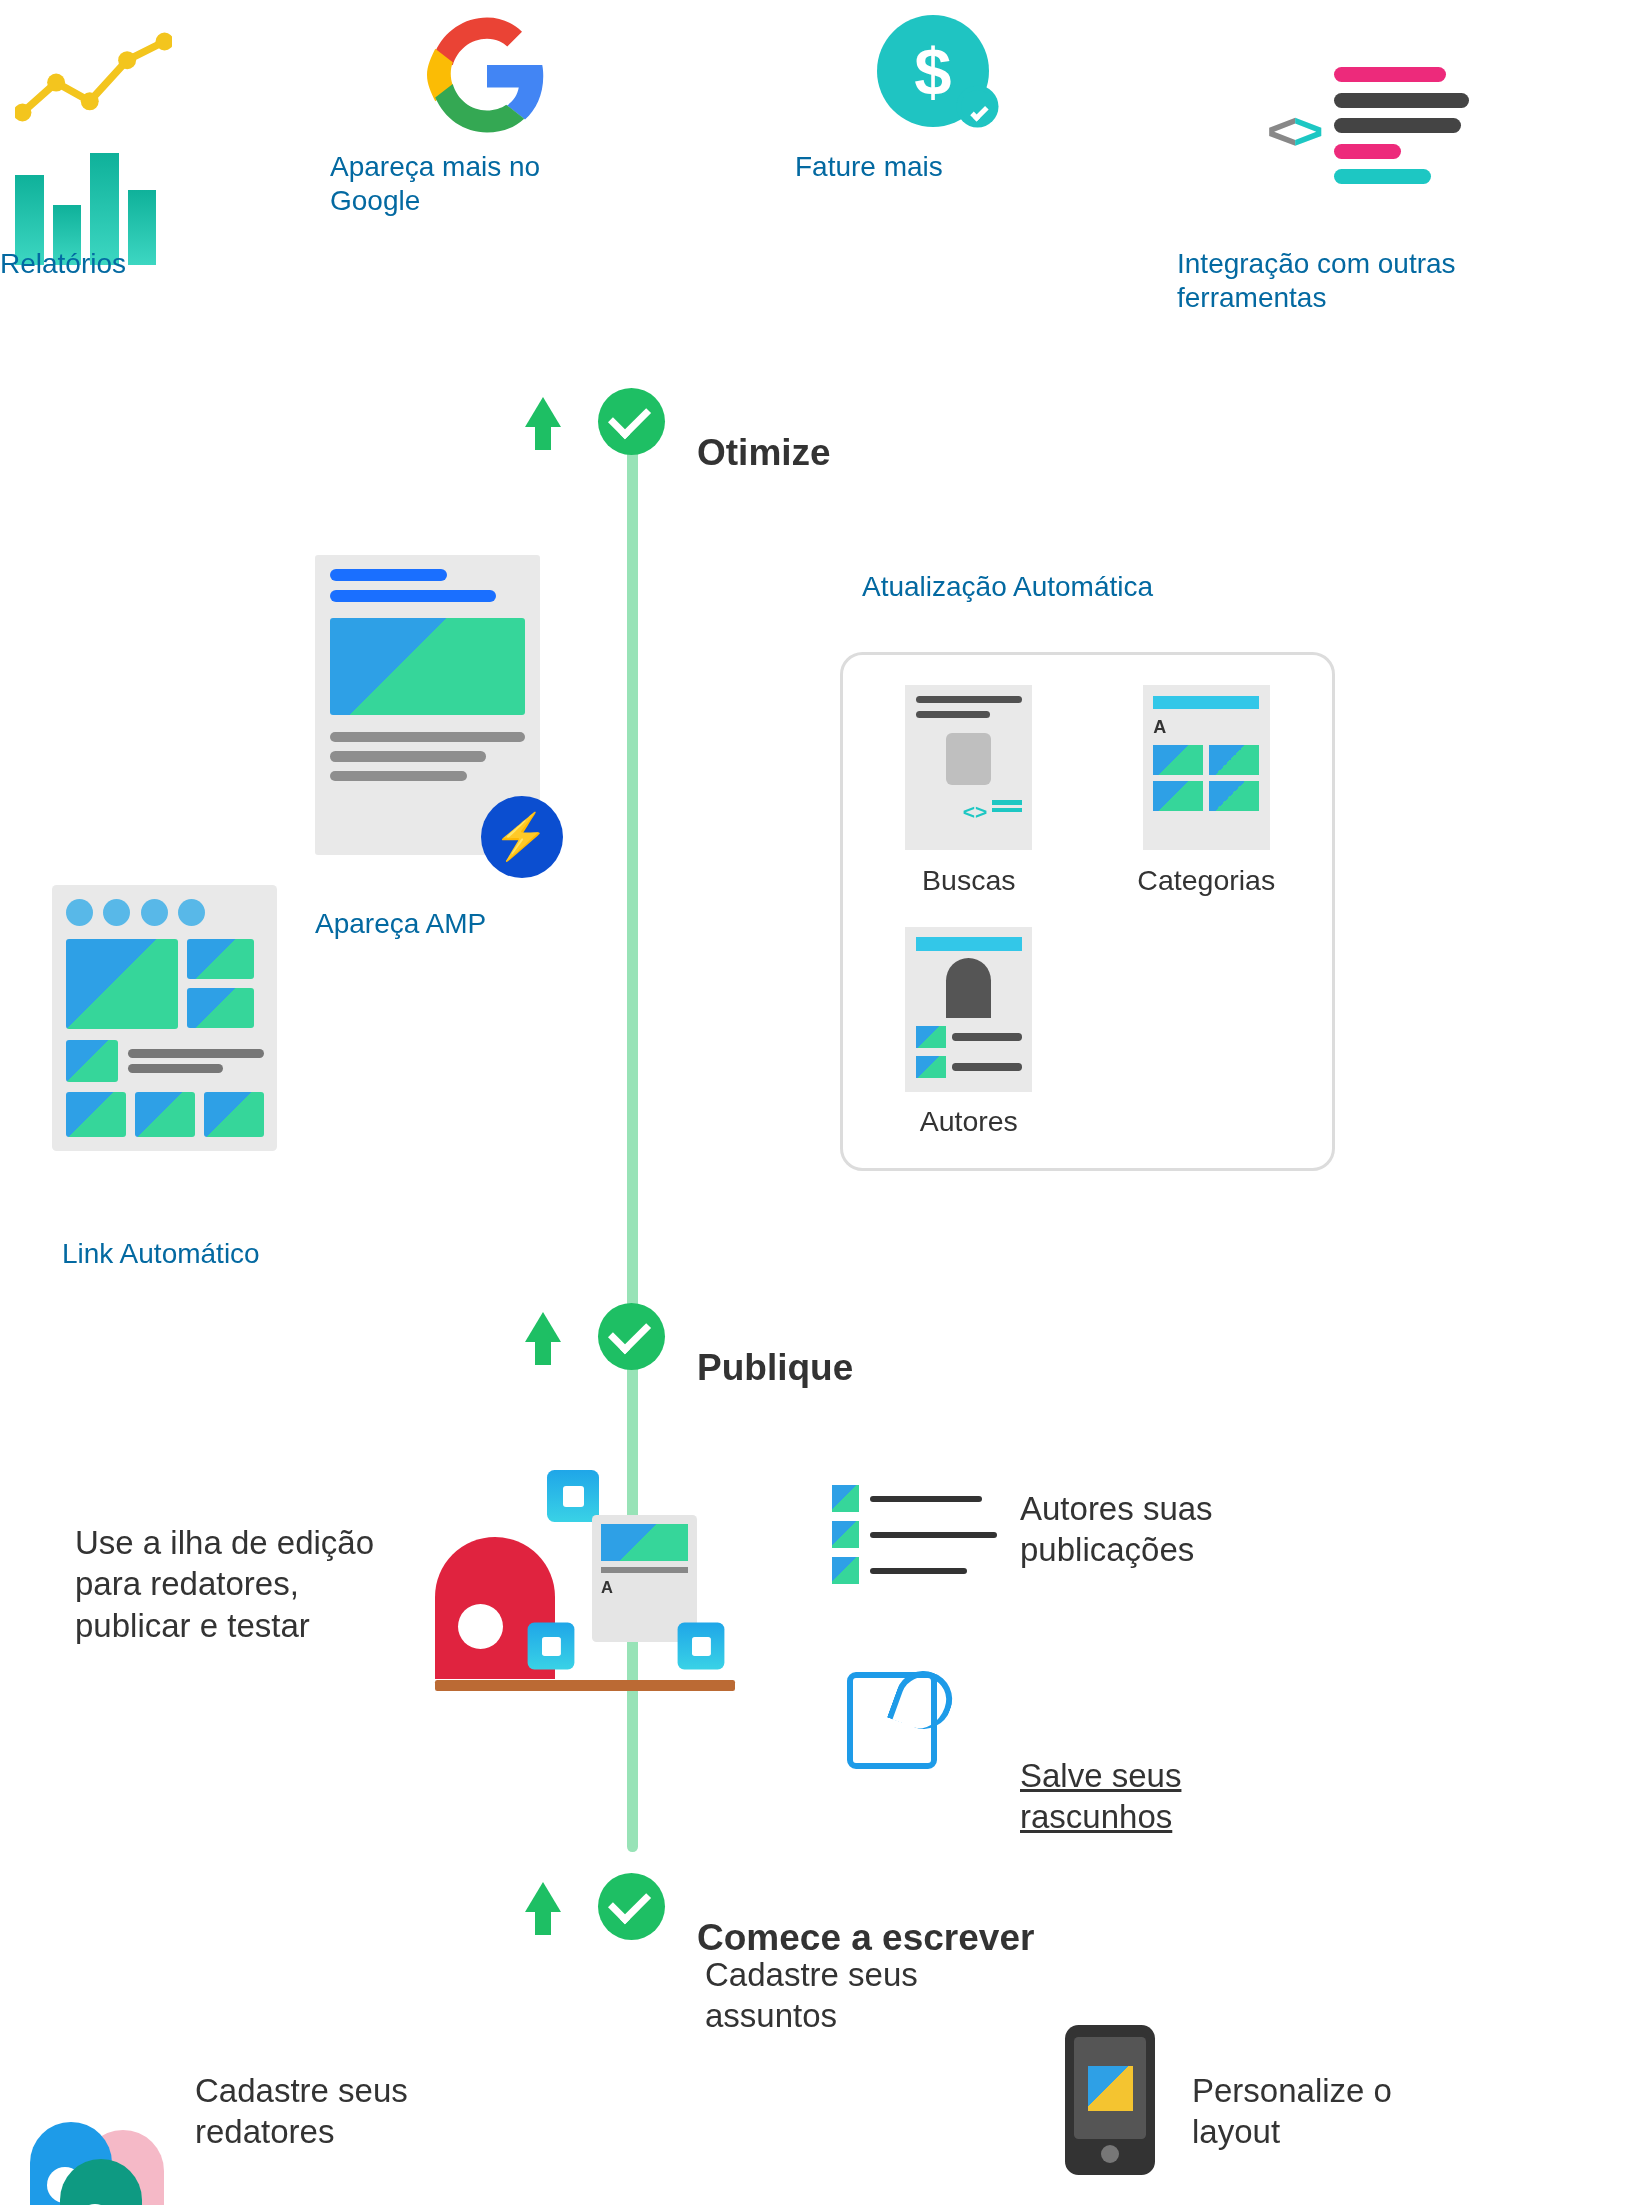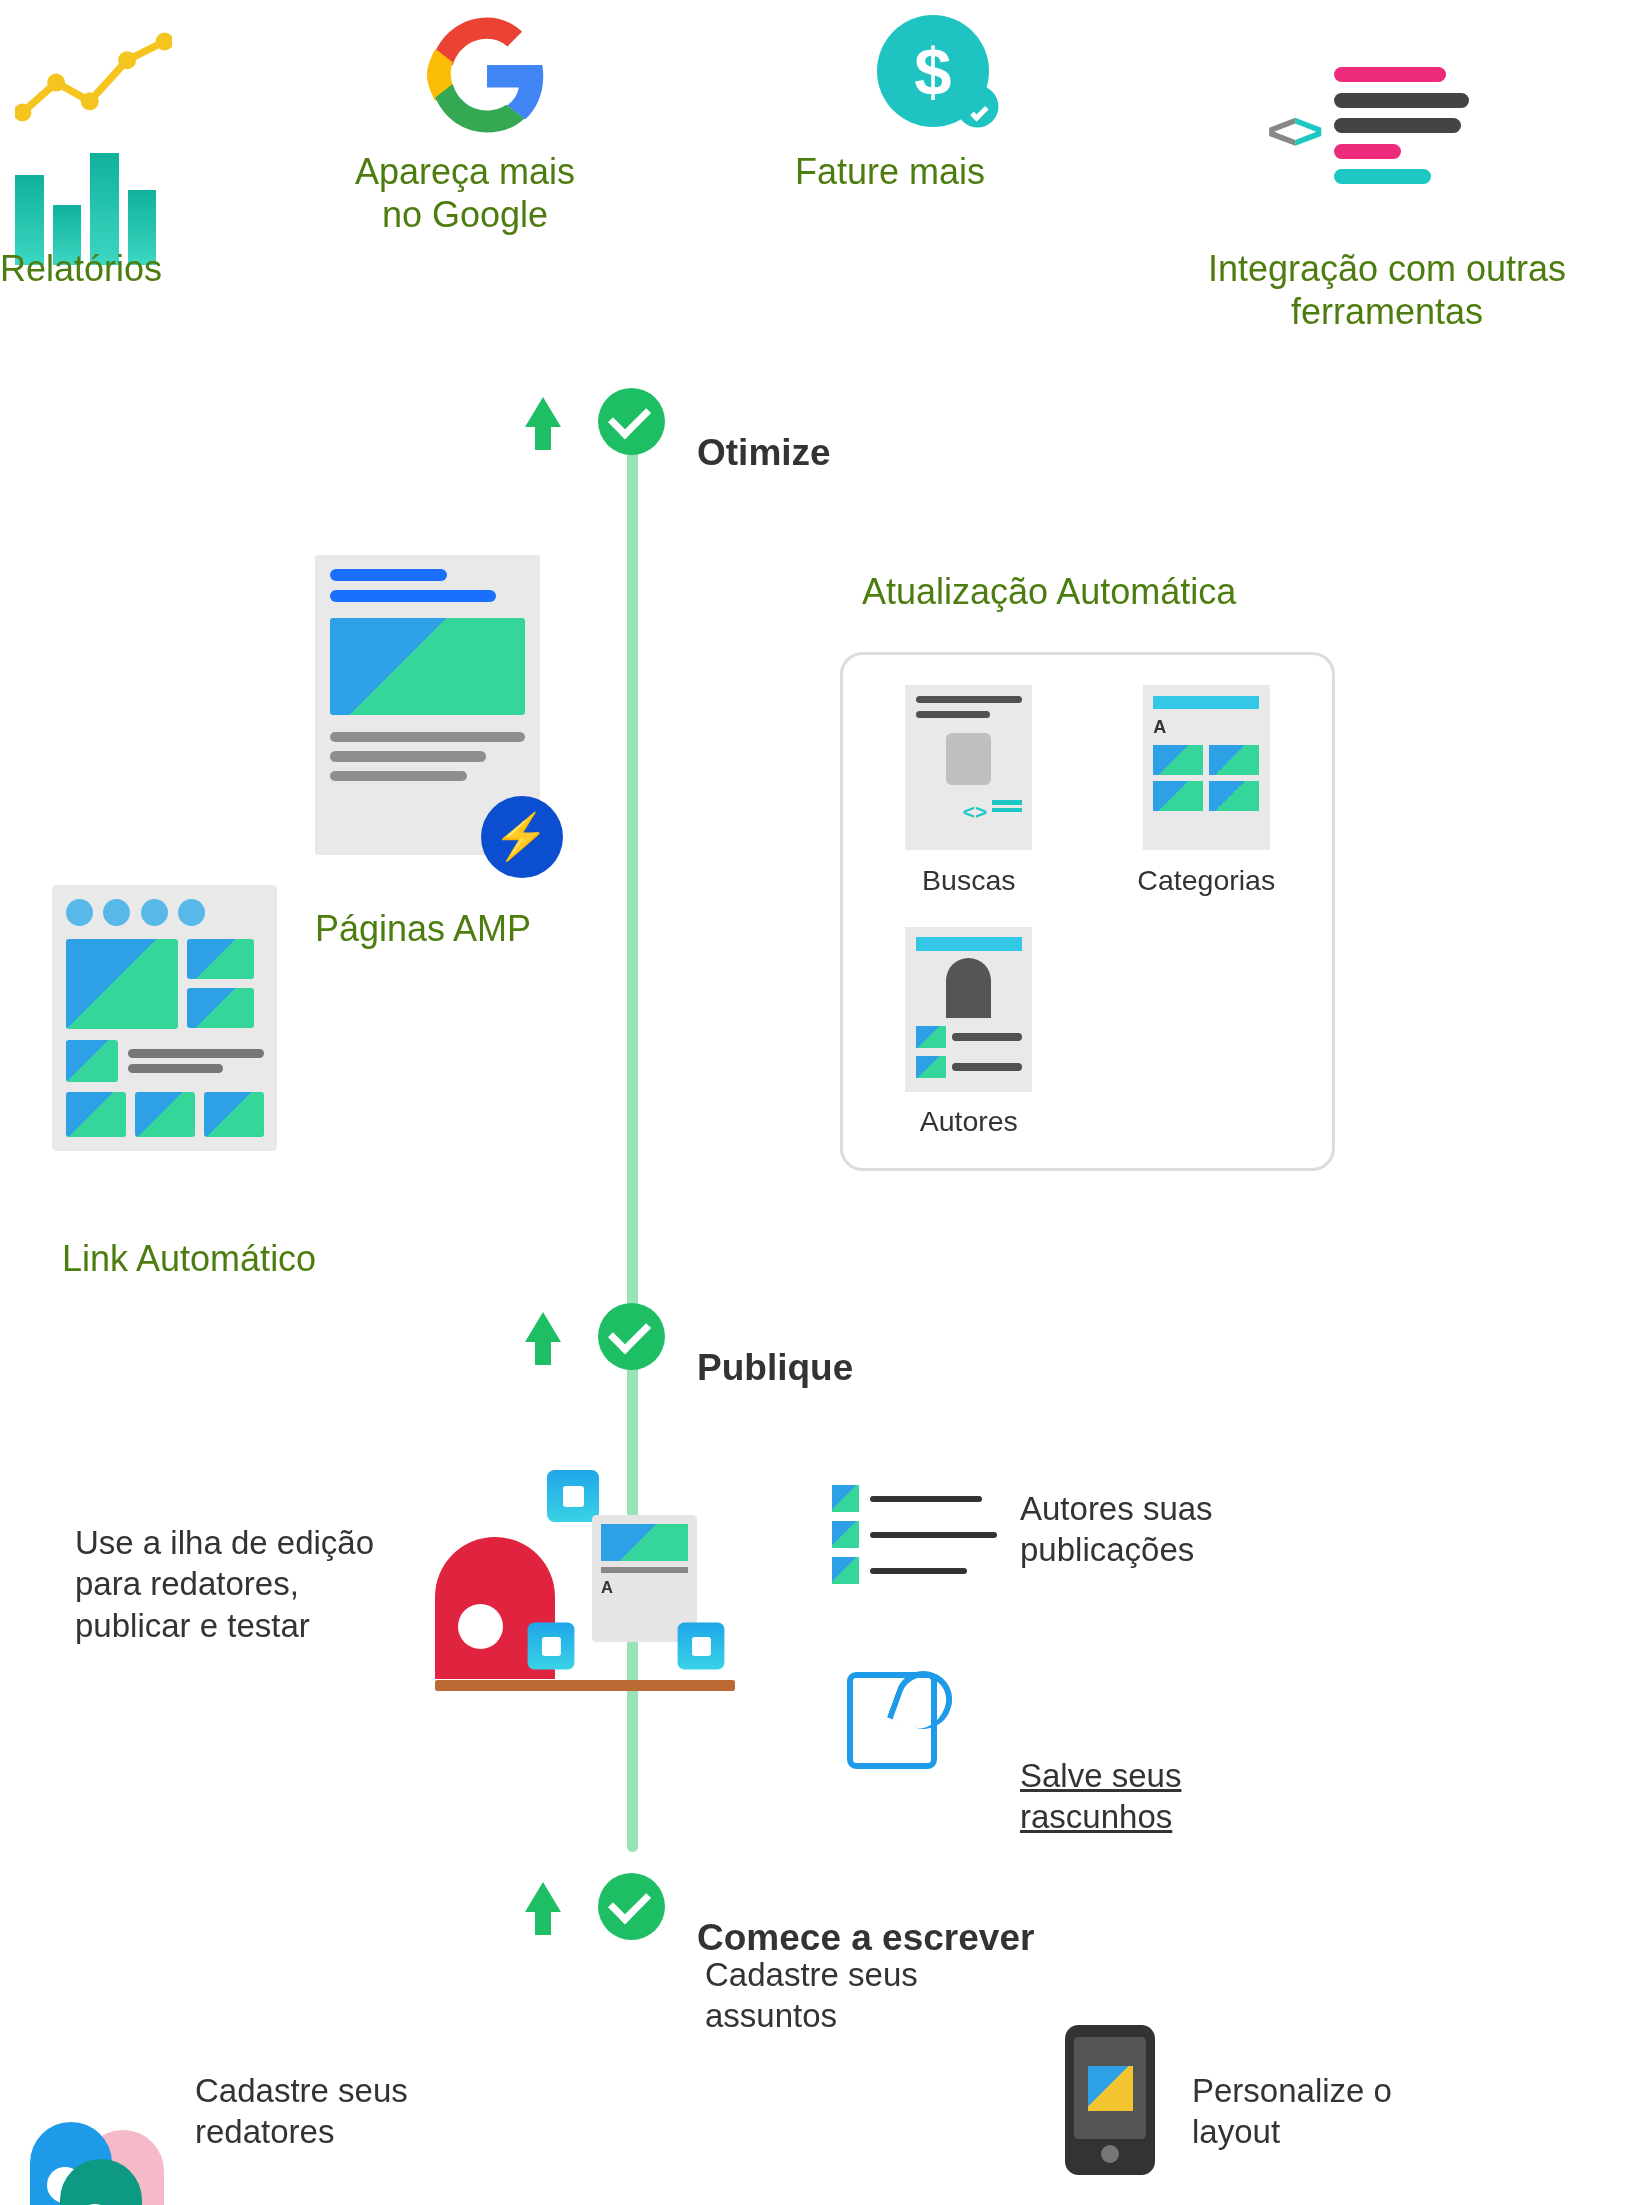--- a/index.html
+++ b/index.html
@@ -5,21 +5,21 @@
   * { box-sizing: border-box; margin: 0; padding: 0; }
   body {
     font-family: "Segoe UI", Arial, sans-serif;
     background: #fff;
     width: 1652px;
     height: 2205px;
     position: relative;
     color: #333;
   }
   .abs { position: absolute; }
-  .feature-label { font-size: 36px; color: #4d7c0f; line-height: 1.2; text-align: center; }
+  .feature-label { font-size: 28px; color: #0369a1; line-height: 1.2; }
   .stage-label { font-size: 37px; font-weight: 700; color: #333; margin-top: 27px; }
   .small-label { font-size: 28.5px; color: #333; }
   .med-label { font-size: 33px; color: #333; line-height:1.25; }
 
   
   .timeline {
     width: 10.5px;
     background: #98e3b7;
     border-radius: 5.2px;
   }
@@ -194,21 +194,21 @@
   <div class="doc" style="height:300px;">
     <div class="blueline" style="width:60%"></div>
     <div class="blueline" style="width:85%"></div>
     <div class="pic" style="height:97px;margin:7.5px 0;"></div>
     <div class="line"></div>
       <div class="line" style="width:80%"></div>
     <div class="grayshort"></div>
   </div>
   <div class="amp-badge abs" style="right:-22.5px;bottom:-22.5px;"></div>
 </div>
-<div class="abs feature-label" style="left:315px; top:907px;">Páginas AMP</div>
+<div class="abs feature-label" style="left:315px; top:907px;">Apareça AMP</div>
 
 <div class="abs gallery" style="left:52px; top:885px;">
   <div class="dots">
       <span></span>
       <span></span>
       <span></span>
       <span></span>
     </div>
   <div style="display:flex;gap:9px;margin-bottom:10.5px;">
     <div class="thumb" style="width:112px;height:90px;"></div>

